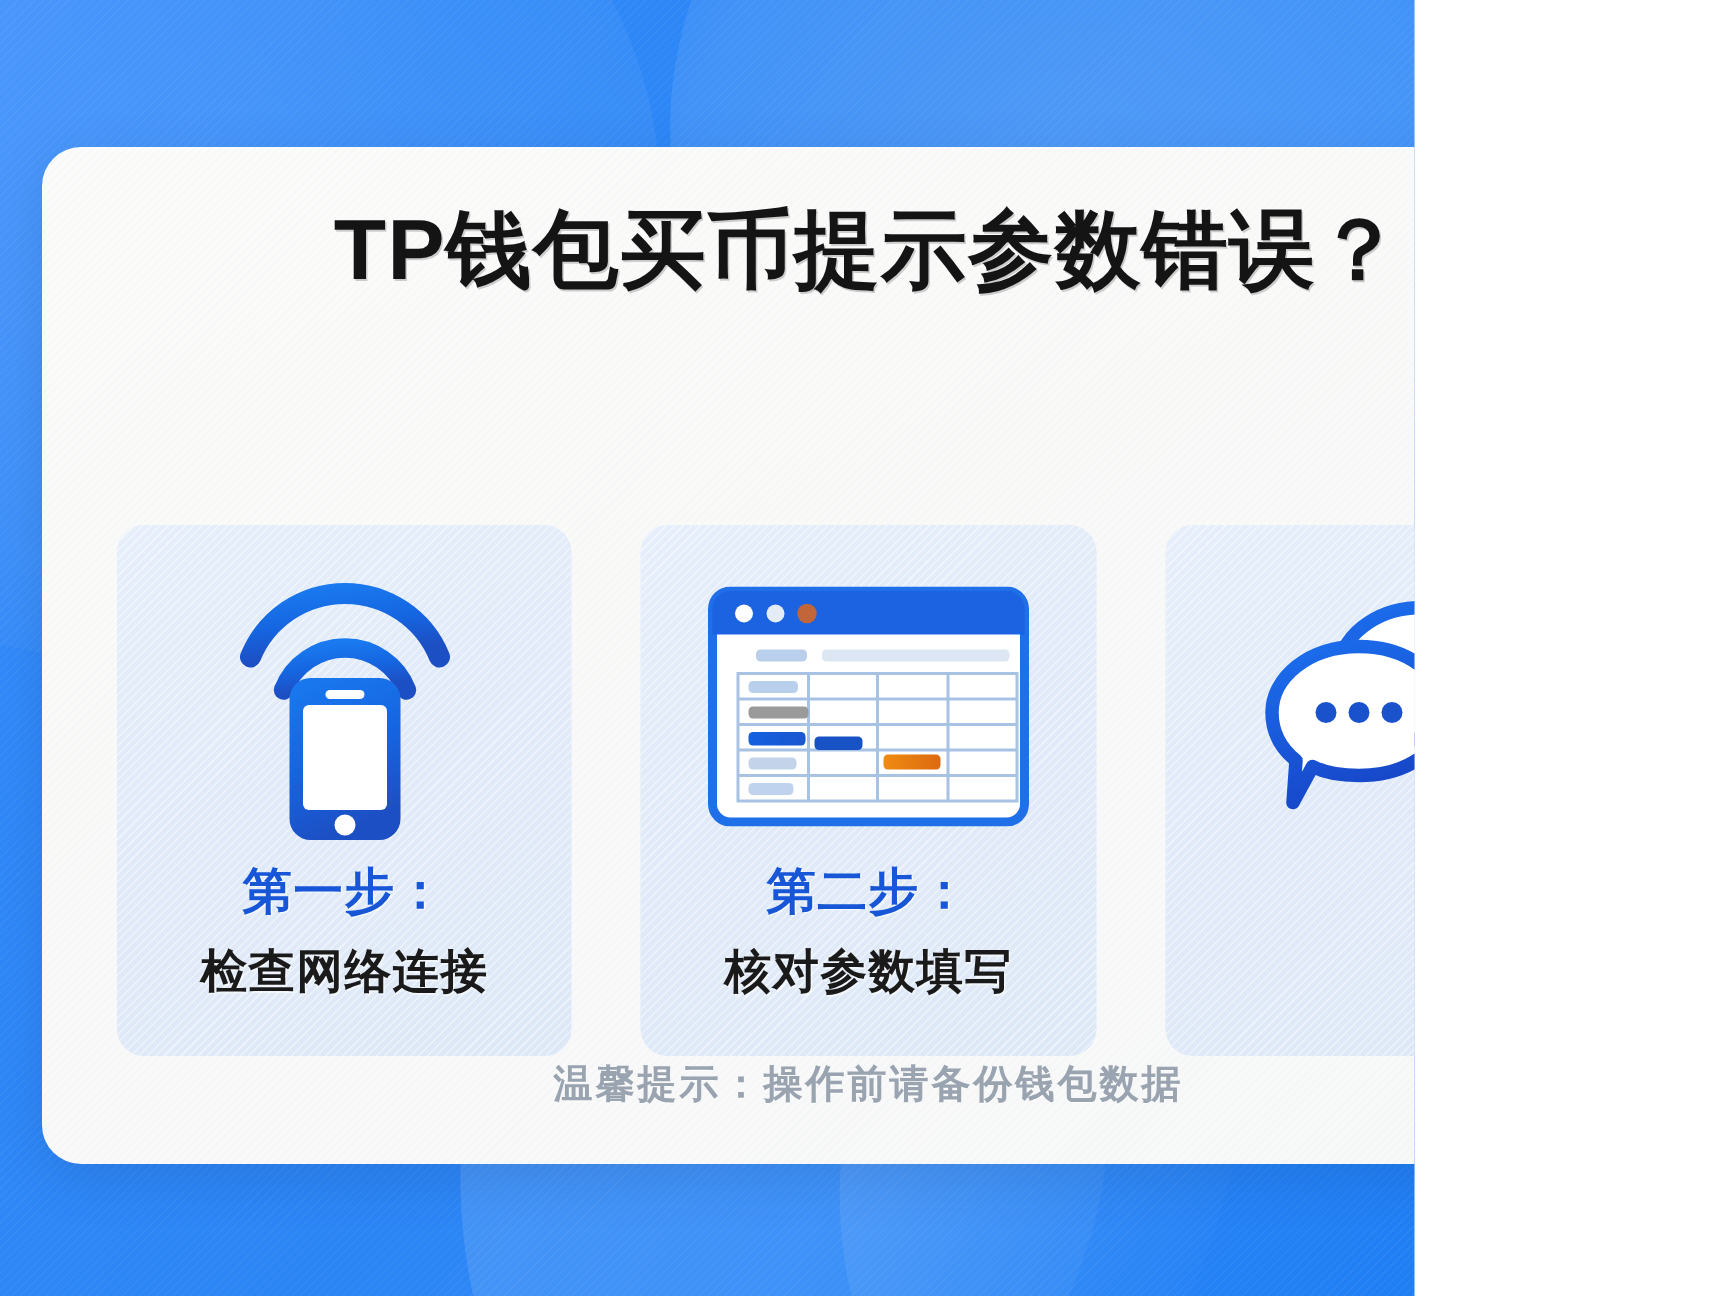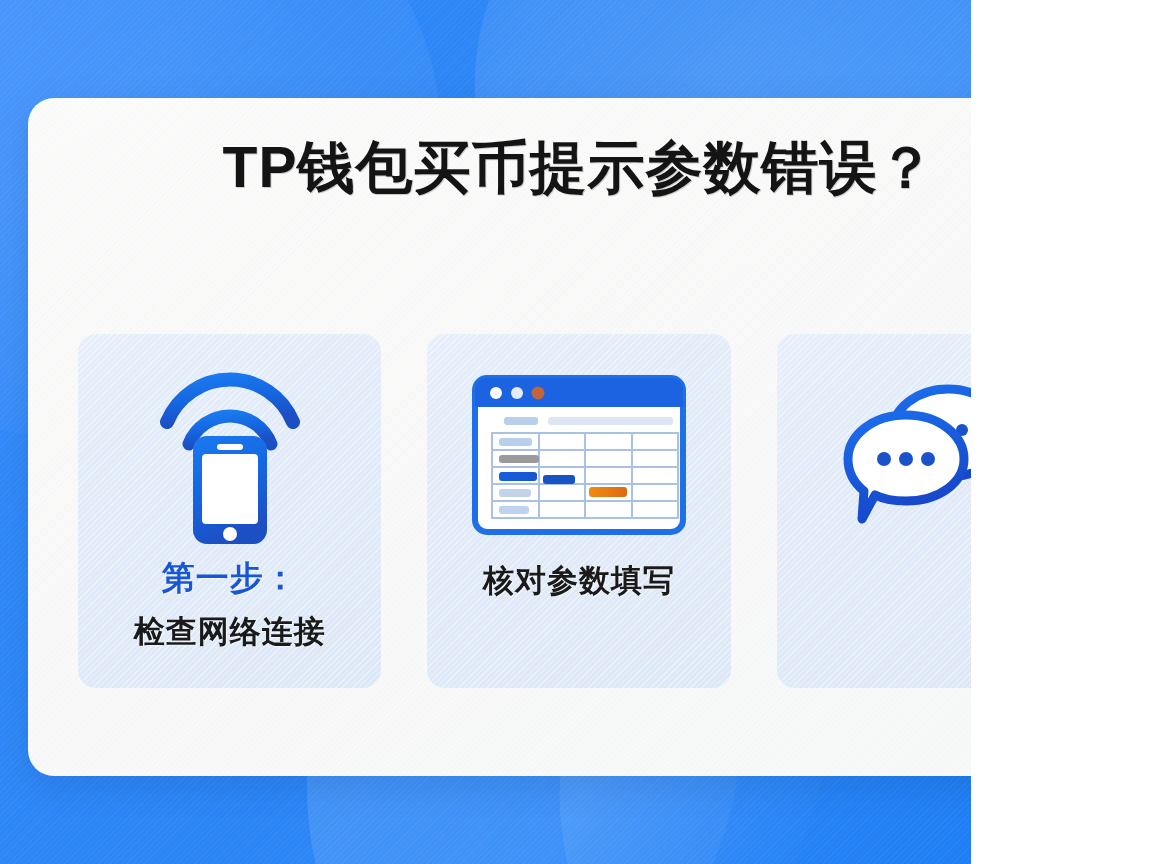--- a/index.html
+++ b/index.html
@@ -11,21 +11,20 @@
     overflow: hidden;
     font-family: "Liberation Sans", "DejaVu Sans", sans-serif;
   }
 
   #poster {
     position: relative;
     width: 943px;
     height: 864px;
     background: linear-gradient(118deg, #3d8ffc 0%, #2f88f8 22%, #2b85f5 48%, #2f89f8 70%, #1f7ef4 100%);
     overflow: hidden;
-    padding-left: 28px;
   }
 
   
   .bg-blob-a {
     position: absolute;
     top: -220px;
     right: -120px;
     width: 620px;
     height: 560px;
     background: radial-gradient(ellipse at 40% 60%, rgba(255,255,255,0.17) 0%, rgba(255,255,255,0.10) 48%, rgba(255,255,255,0.0) 72%);
@@ -108,21 +107,21 @@
     letter-spacing: 1px;
     line-height: 1.33;
     text-shadow: 1px 1px 0 rgba(0,0,0,0.18);
     white-space: nowrap;
   }
 
   
   .steps {
     position: absolute;
     left: 50px;
-    top: 236px;
+    top: 252px;
     width: 1002px;
     display: flex;
     justify-content: space-between;
     gap: 46px;
   }
   .step-card {
     position: relative;
     width: 312px;
     height: 354px;
     background: linear-gradient(160deg, #e6eefb 0%, #e1eaf8 45%, #dde8f7 100%);
@@ -266,20 +265,21 @@
 
             <rect x="27" y="63" width="33" height="8" rx="3" fill="#b9d0ec"></rect>
             <rect x="27" y="80" width="40" height="8" rx="3" fill="#9a9a9a"></rect>
             <rect x="27" y="97" width="38" height="9" rx="3" fill="url(#gbar)"></rect>
             <rect x="71" y="100" width="32" height="9" rx="3" fill="#1952c4"></rect>
             <rect x="27" y="114" width="32" height="8" rx="3" fill="#c3d4ea"></rect>
             <rect x="117" y="112" width="38" height="10" rx="3" fill="url(#gorange)"></rect>
             <rect x="27" y="131" width="30" height="8" rx="3" fill="#bfd3ee"></rect>
           </svg>
         </div>
+        <div class="step-label">第二步：</div>
         <div class="step-desc">核对参数填写</div>
       </div>
 
       <div class="step-card">
         <div class="step-card-texture"></div>
         <div class="icon-area">
           <svg width="172" height="152" viewBox="0 0 172 152">
             <defs>
               <linearGradient id="gchat" x1="0" y1="0" x2="0.4" y2="1">
                 <stop offset="0%" stop-color="#1b6fee"></stop>
@@ -300,14 +300,15 @@
                      C 6 57 30 36 64 36 Z" fill="#ffffff" stroke="url(#gchat)" stroke-width="9" stroke-linejoin="round"></path>
             <circle cx="42" cy="80" r="7" fill="#1a52cc"></circle>
             <circle cx="64" cy="80" r="7" fill="#1a52cc"></circle>
             <circle cx="86" cy="80" r="7" fill="#1a52cc"></circle>
           </svg>
         </div>
       </div>
 
     </div>
 
+    <div class="footer-note">温馨提示：操作前请备份钱包数据</div>
   </div>
 </div>
 
 </body></html>

